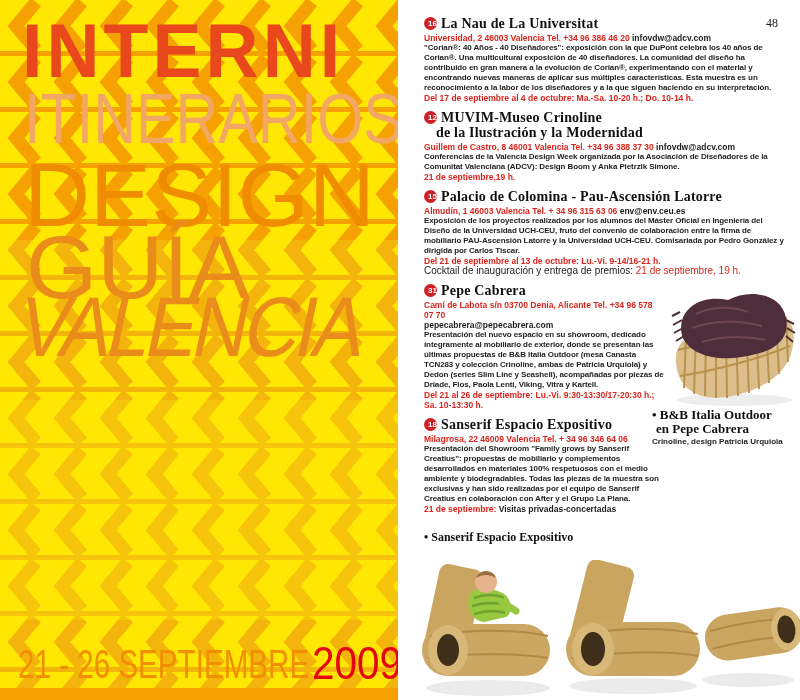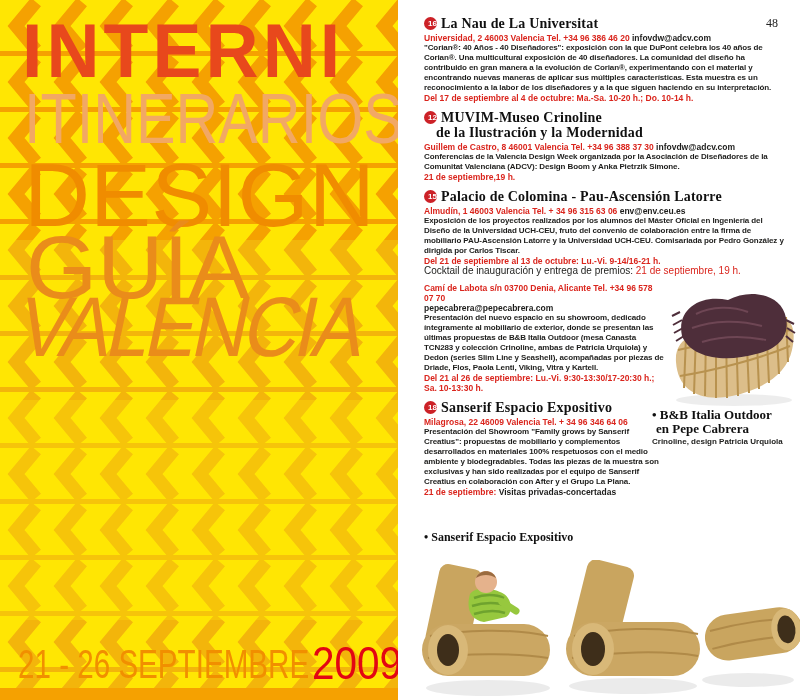--- a/index.html
+++ b/index.html
@@ -100,20 +100,21 @@
 
   <div class="entry">
     <div class="etitle"><span class="badge">15</span><span>Palacio de Colomina - Pau-Ascensión Latorre</span></div>
     <div class="addr"><span>Almudín, 1 46003 Valencia Tel. + 34 96 315 63 06 </span><span class="em">env@env.ceu.es</span></div>
     <div class="ebody">Exposición de los proyectos realizados por los alumnos del Máster Oficial en Ingeniería del Diseño de la Universidad UCH-CEU, fruto del convenio de colaboración entre la firma de mobiliario PAU-Ascensión Latorre y la Universidad UCH-CEU. Comisariada por Pedro González y dirigida por Carlos Tiscar.</div>
     <div class="esched">Del 21 de septiembre al 13 de octubre: Lu.-Vi. 9-14/16-21 h.</div>
     <div class="extra"><span>Cocktail de inauguración y entrega de premios: </span><span class="red">21 de septiembre, 19 h.</span></div>
   </div>
 
   <div class="entry narrow">
+    <div class="etitle"><span class="badge">31</span><span>Pepe Cabrera</span></div>
     <div class="addr">Camí de Labota s/n 03700 Denia, Alicante Tel. +34 96 578 07 70</div>
     <div class="addr"><span class="em">pepecabrera@pepecabrera.com</span></div>
     <div class="ebody">Presentación del nuevo espacio en su showroom, dedicado íntegramente al mobiliario de exterior, donde se presentan las últimas propuestas de B&amp;B Italia Outdoor (mesa Canasta TCN283 y colección Crinoline, ambas de Patricia Urquiola) y Dedon (series Slim Line y Seashell), acompañadas por piezas de Driade, Flos, Paola Lenti, Viking, Vitra y Kartell.</div>
     <div class="esched">Del 21 al 26 de septiembre: Lu.-Vi. 9:30-13:30/17-20:30 h.; Sa. 10-13:30 h.</div>
   </div>
 
   <div class="entry narrow">
     <div class="etitle"><span class="badge">18</span><span>Sanserif Espacio Expositivo</span></div>
     <div class="addr">Milagrosa, 22 46009 Valencia Tel. + 34 96 346 64 06</div>
     <div class="ebody">Presentación del Showroom "Family grows by Sanserif Creatius": propuestas de mobiliario y complementos desarrollados en materiales 100% respetuosos con el medio ambiente y biodegradables. Todas las piezas de la muestra son exclusivas y han sido realizadas por el equipo de Sanserif Creatius en colaboración con After y el Grupo La Plana.</div>

